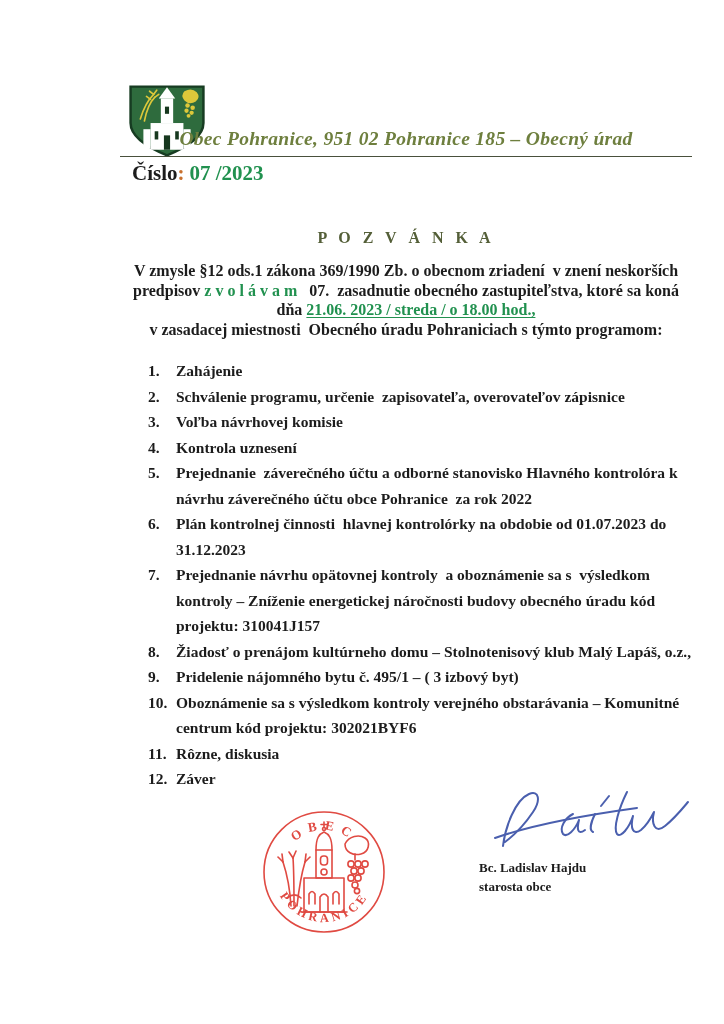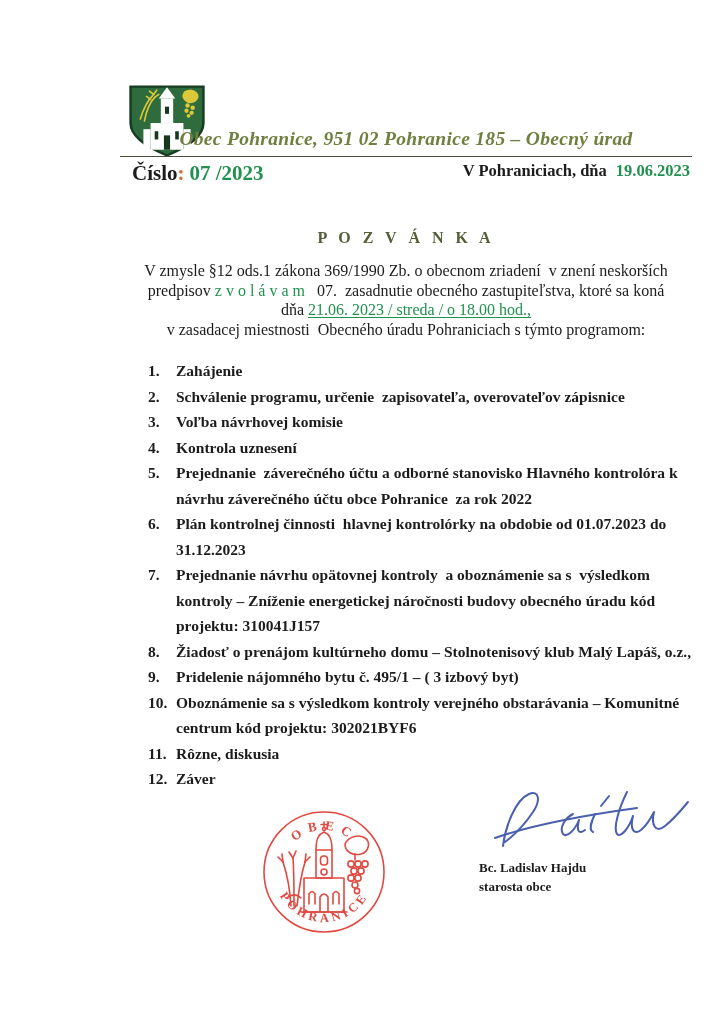--- a/index.html
+++ b/index.html
@@ -14,21 +14,21 @@
   .rule{left:76px;top:156px;width:572px;height:0;border-top:1.6px solid #49503c;}
 
   .meta-left{left:88px;top:161px;font-size:21px;font-weight:bold;}
   .meta-right{right:78px;top:161px;font-size:16.5px;font-weight:bold;}
   .sp-sm{display:inline-block;width:5px;}
   .sp-md{display:inline-block;width:9px;}
 
   .doc-title{left:0;top:229px;width:100%;text-align:center;
     color:var(--title-olive);font-weight:bold;font-size:16px;letter-spacing:4px;}
 
-  .intro{left:62px;top:261px;width:600px;text-align:center;font-weight:normal;
+  .intro{left:62px;top:261px;width:600px;text-align:center;font-weight:bold;
     font-size:16px;line-height:19.5px;}
   .intro div{white-space:pre-wrap;}
   .green{color:var(--accent-green);}
   .green-u{color:var(--accent-green);text-decoration:underline;text-underline-offset:2px;text-align:center;}
   .orange{color:var(--accent-orange);}
 
   .agenda{left:104px;top:358px;width:545px;font-weight:bold;font-size:15.5px;}
   .agenda-item{display:flex;line-height:25.5px;}
   .agenda-num{width:28px;flex:none;}
   .agenda-text{flex:1;white-space:pre-wrap;}
@@ -82,23 +82,20 @@
       <rect class="dark-fill" x="26" y="46" width="3.5" height="8"></rect>
       <rect class="dark-fill" x="46" y="46" width="3.5" height="8"></rect>
     </g>
   </svg>
 
   <div class="abs header-title">Obec Pohranice, 951 02 Pohranice 185 – Obecný úrad</div>
   <div class="abs rule"></div>
 
   <div class="abs meta-left">
     <span>Číslo</span><span class="orange">:</span><span class="sp-sm"></span><span class="green">07 /2023</span>
-  </div>
-  <div class="abs meta-right">
-    <span>V Pohraniciach, dňa</span><span class="sp-md"></span><span class="green">19.06.2023</span>
   </div>
 
   <div class="abs doc-title">P O Z V Á N K A</div>
 
   <div class="abs intro">
     <div>V zmysle §12 ods.1 zákona 369/1990 Zb. o obecnom zriadení  v znení neskorších</div>
     <div><span>predpisov </span><span class="green">z v o l á v a m</span><span>   07.  zasadnutie obecného zastupiteľstva, ktoré sa koná</span></div>
     <div><span>dňa </span><span class="green-u">21.06. 2023 / streda / o 18.00 hod.,</span></div>
     <div>v zasadacej miestnosti  Obecného úradu Pohraniciach s týmto programom:</div>
   </div>

